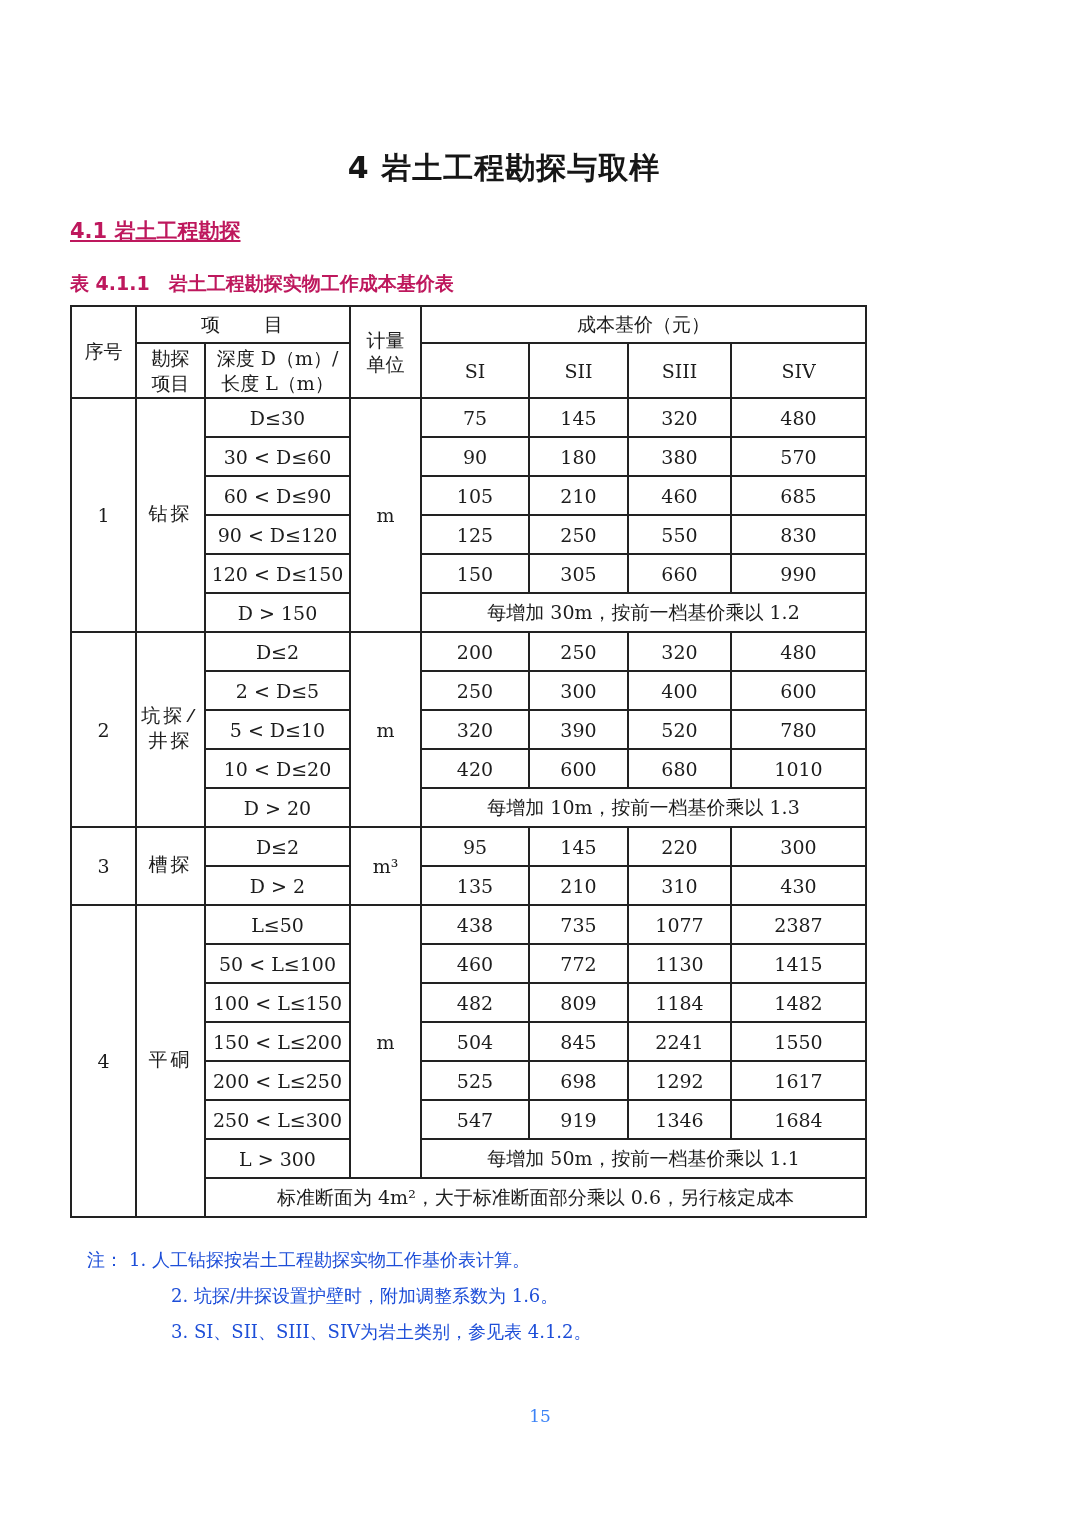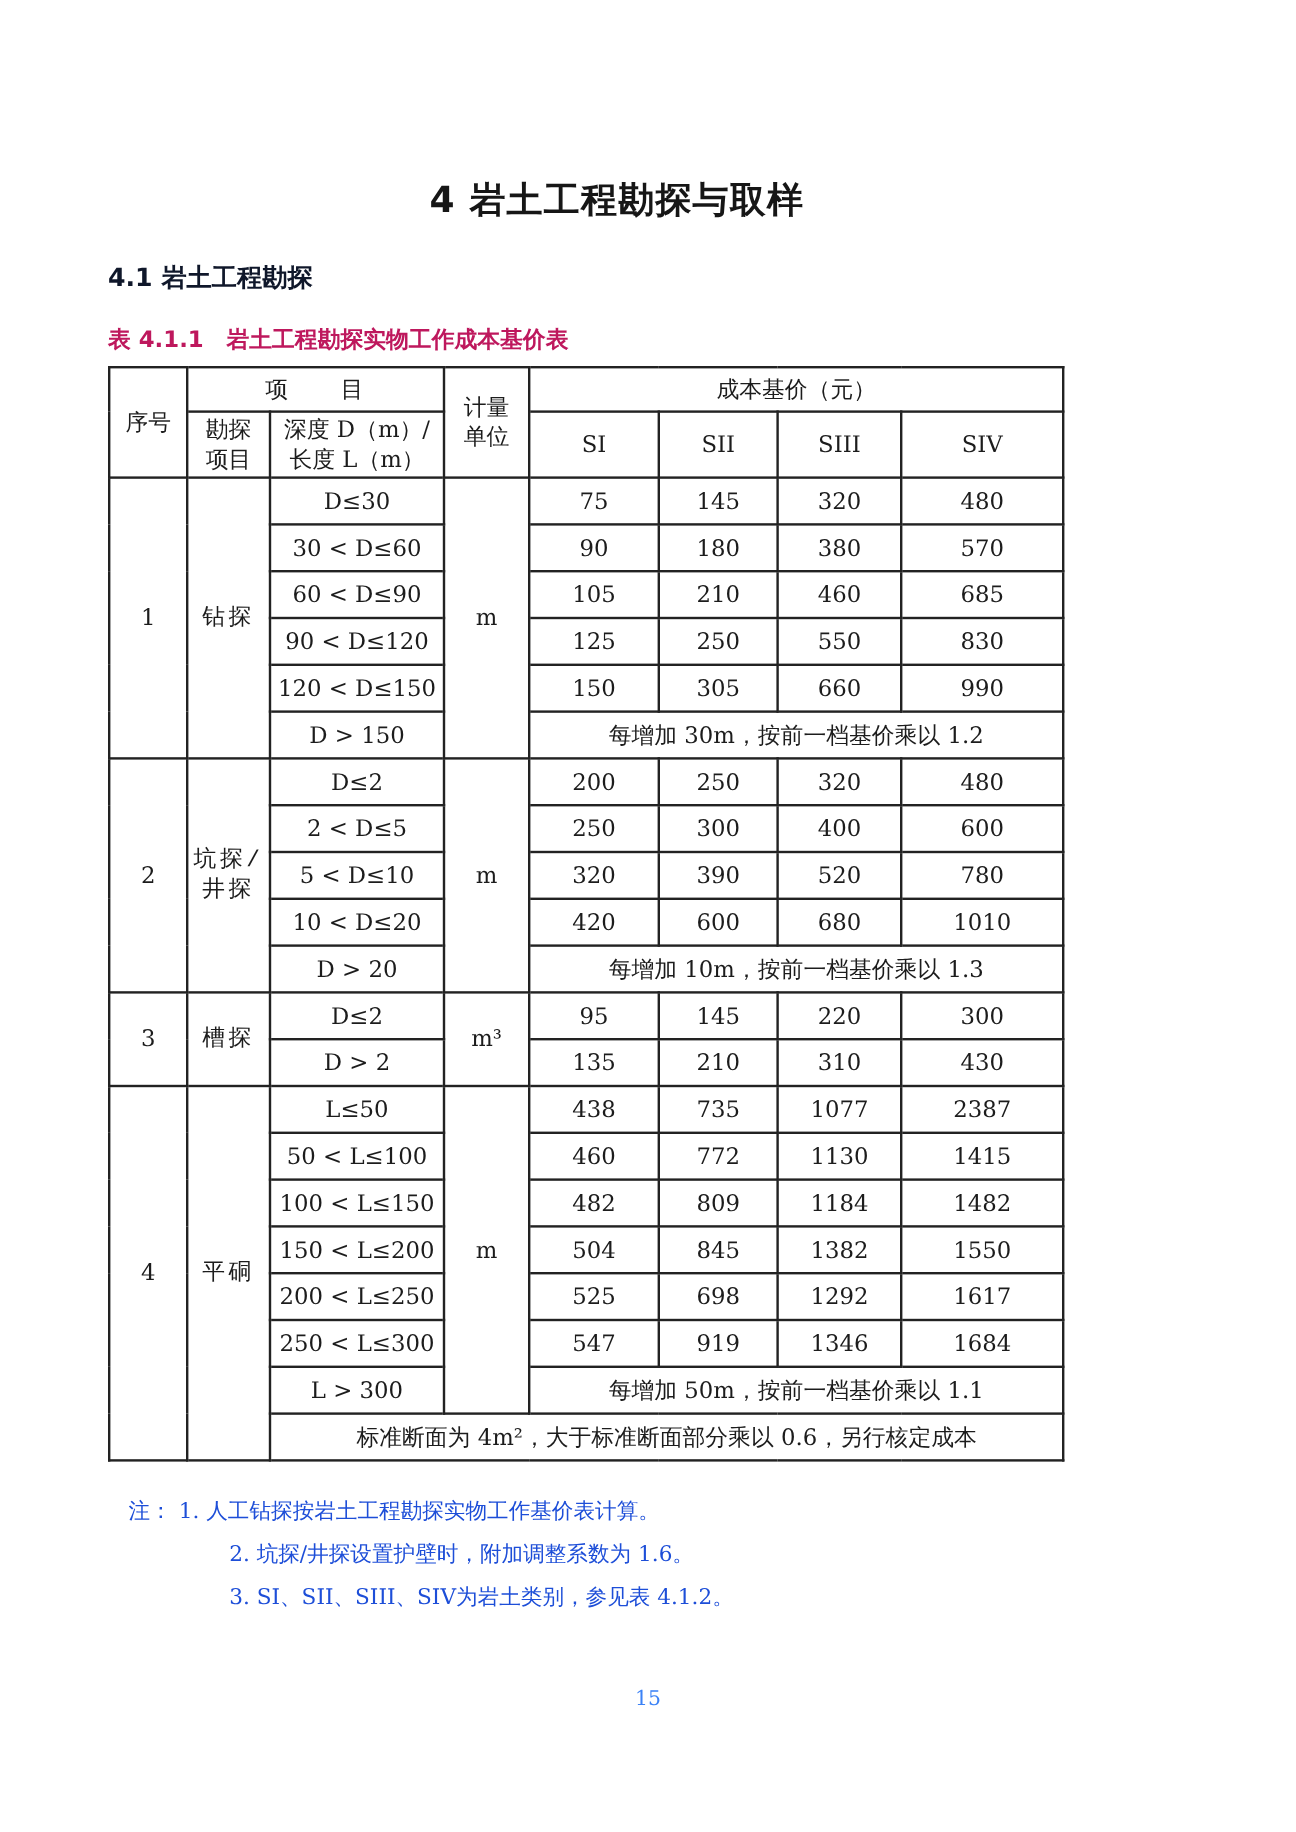--- a/index.html
+++ b/index.html
@@ -4,33 +4,34 @@
 <style>
   html,body { margin:0; padding:0; }
   body {
     width:1080px; height:1527px;
     background:#ffffff;
     color:#1c1c1c;
     font-family:"DejaVu Serif","Liberation Serif",serif;
     position:relative;
     overflow:hidden;
   }
-  .page { padding:150px 142px 0 90px; box-sizing:border-box; }
+  .page { padding:150px 142px 0 70px; box-sizing:border-box; }
 
   .doc-title {
     margin:0;
     font:bold 30px/36px "DejaVu Sans","Liberation Sans",sans-serif;
     text-align:center;
     letter-spacing:1px;
     color:#161616;
   }
   .sec-heading {
     margin:32px 0 17px 0;
     font:bold 21px/26px "DejaVu Sans","Liberation Sans",sans-serif;
-    color:#0f172a;
+    color:#be185d;
+    text-decoration:underline;
   }
   .tbl-caption {
     margin:27px 0 10px 0;
     font:bold 19px/24px "DejaVu Sans","Liberation Sans",sans-serif;
     color:#be185d;
   }
 
   table.cost {
     border-collapse:collapse;
     table-layout:fixed;
@@ -248,21 +249,21 @@
           <td class="range">100 &lt; L≤150</td>
           <td>482</td>
           <td>809</td>
           <td>1184</td>
           <td>1482</td>
         </tr>
         <tr>
           <td class="range">150 &lt; L≤200</td>
           <td>504</td>
           <td>845</td>
-          <td>1382</td>
+          <td>2241</td>
           <td>1550</td>
         </tr>
         <tr>
           <td class="range">200 &lt; L≤250</td>
           <td>525</td>
           <td>698</td>
           <td>1292</td>
           <td>1617</td>
         </tr>
         <tr>

